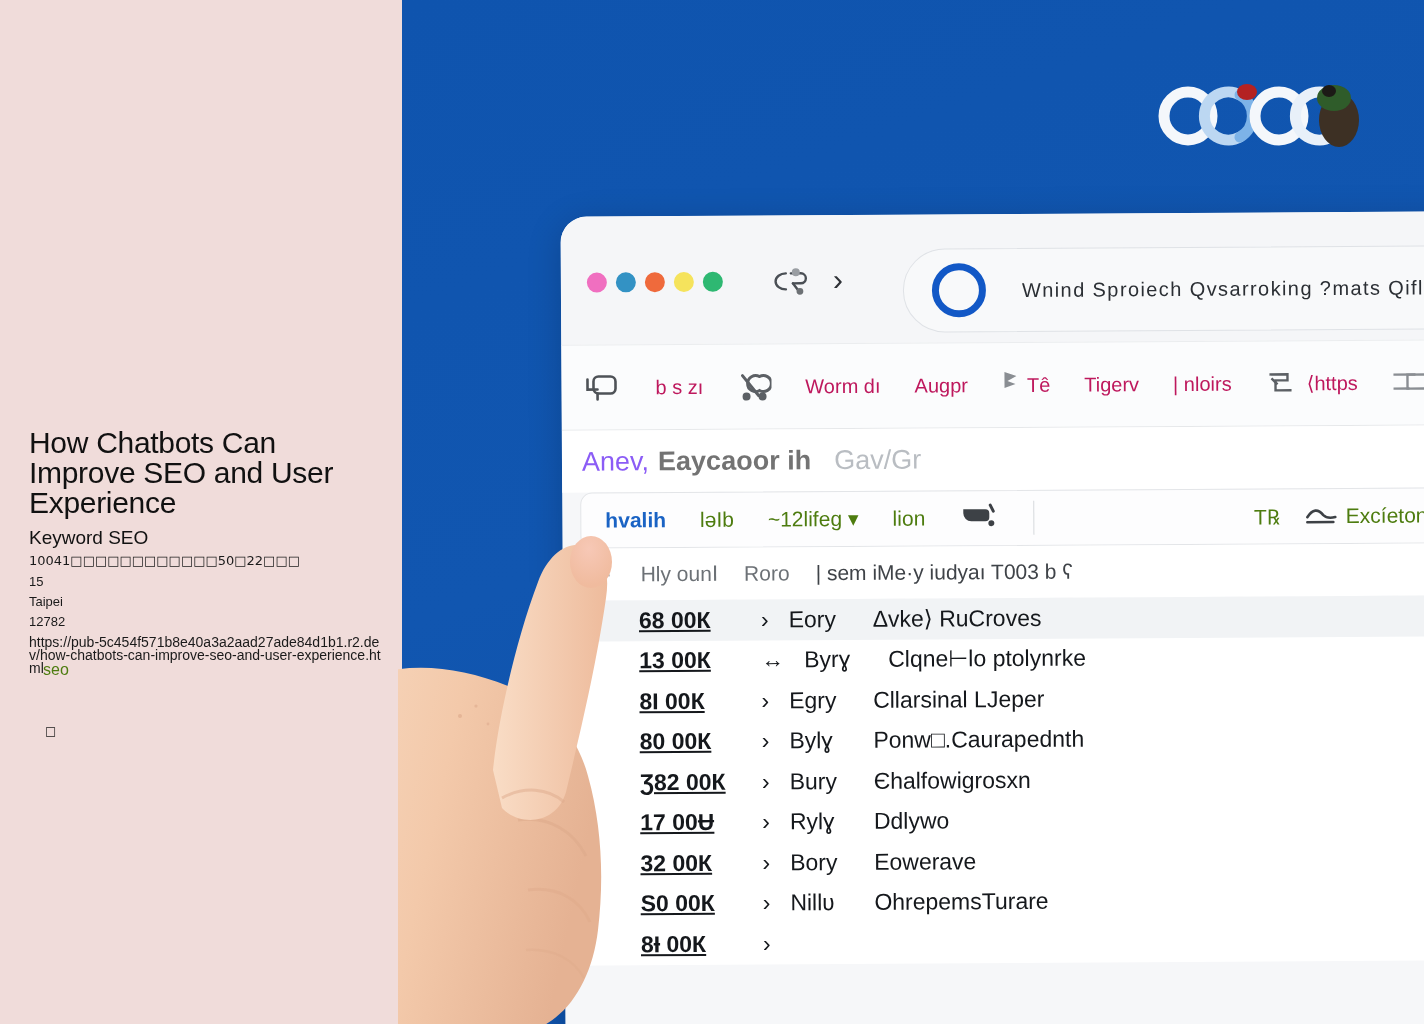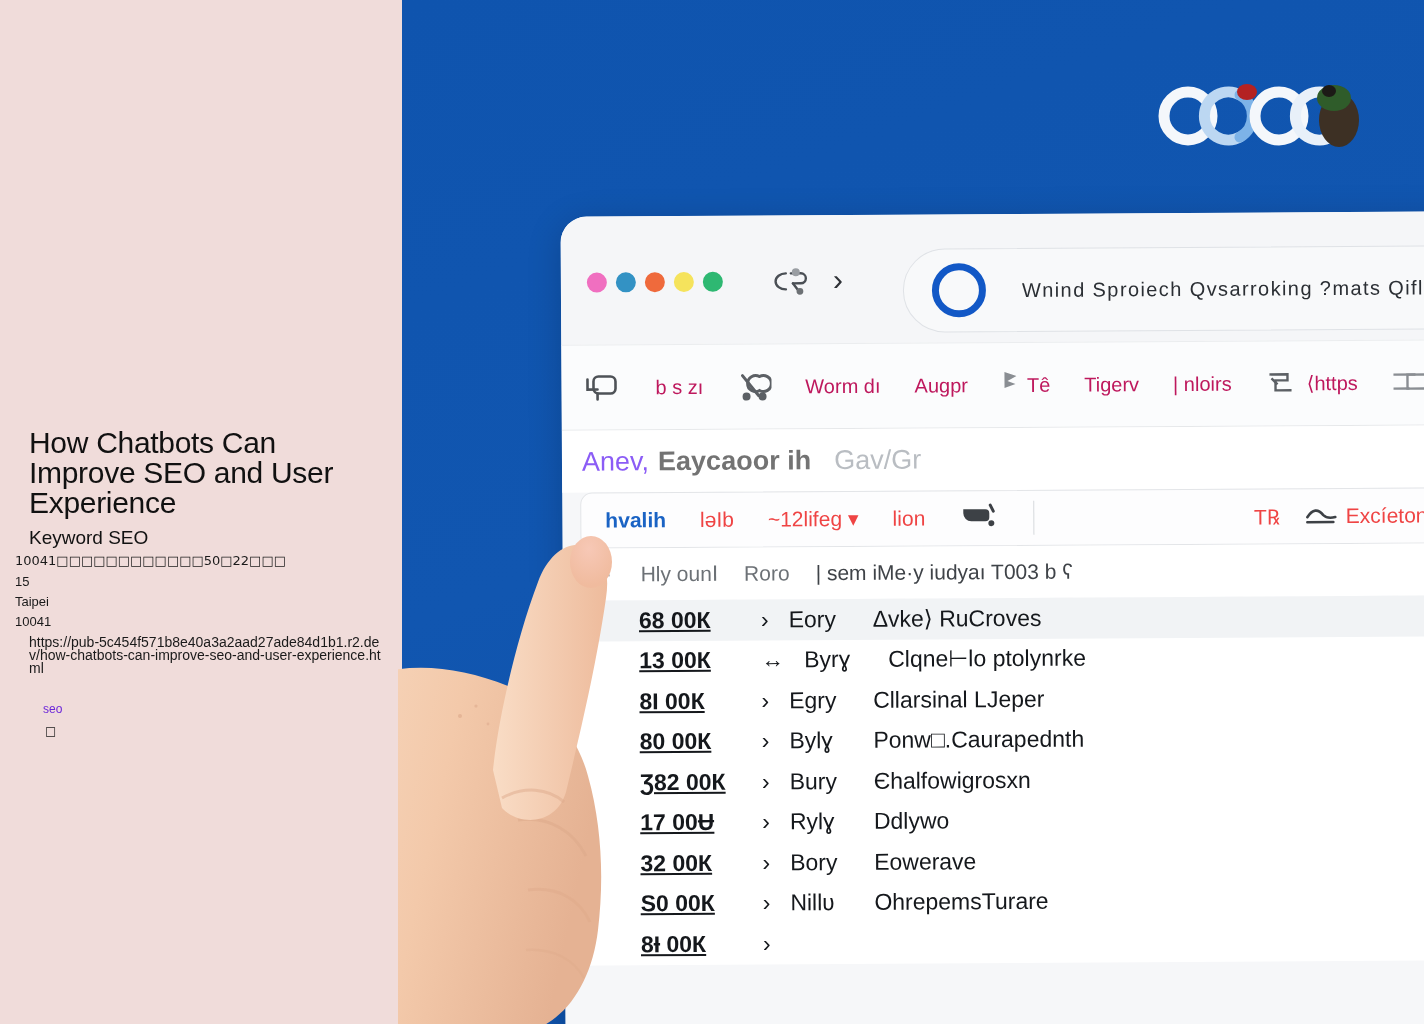--- a/index.html
+++ b/index.html
@@ -22,38 +22,38 @@
     width: 350px;
     font-size: 30px; line-height: 30px;
     letter-spacing: -0.3px;
     color: #111111; font-weight: 400;
   }
   .article-sub {
     position: absolute; left: 29px; top: 527px;
     font-size: 19px; color: #111111; font-weight: 400;
   }
   .meta-line {
-    position: absolute; left: 15px;
+    position: absolute; left: 29px;
     font-size: 13px; color: #1a1a1a; line-height: 14px;
     white-space: nowrap;
   }
   .meta-addr  { top: 554px; }
   .meta-num   { top: 575px; }
   .meta-city  { top: 595px; }
   .meta-zip   { top: 615px; }
   .meta-url {
     position: absolute; left: 29px; top: 636px;
     width: 360px;
     font-size: 14px; line-height: 13px;
     color: #1a1a1a; word-break: break-all;
   }
   .tofu { font-family: "DejaVu Sans", sans-serif; }
   .tag-seo {
-    position: absolute; left: 43px; top: 702px;
-    font-size: 12px; color: #6d28d9;
+    position: absolute; left: 43px; top: 661px;
+    font-size: 16px; color: #4d7c0f;
   }
   .tag-glyph {
     position: absolute; left: 45px; top: 724px;
     font-size: 12px; color: #1a1a1a;
     font-family: "DejaVu Sans", sans-serif;
   }
 
   
   .blue-bg {
     position: absolute; left: 402px; top: 0;
@@ -149,21 +149,21 @@
   .filterbar {
     position: relative; margin: 0 18px 0 18px;
     height: 56px;
     background: #fdfdfe;
     border: 1px solid #e3e5e8;
     border-radius: 12px;
     display: flex; align-items: center;
     padding-left: 24px; gap: 34px;
     overflow: hidden;
   }
-  .fb-item { font-size: 21px; color: #ef4444; white-space: nowrap;
+  .fb-item { font-size: 21px; color: #4d7c0f; white-space: nowrap;
              display:flex; align-items:center; gap:6px; }
   .fb-blue { color: #1a63c4; font-weight: 700; }
   .fb-sep  { width: 1px; height: 34px; background: #d6d9dd; }
   .fb-right { margin-left: auto; display:flex; align-items:center; gap: 24px;
               padding-right: 10px; }
 
   
   .subhead {
     position: relative; height: 52px;
     background: #ffffff;
@@ -197,21 +197,21 @@
 
 <div class="stage">
 
   <div class="left-panel">
     <h1 class="article-title">How Chatbots Can Improve SEO and User Experience</h1>
     <div class="article-sub">Keyword SEO</div>
 
     <div class="meta-line meta-addr tofu">10041□□□□□□□□□□□□50□22□□□</div>
     <div class="meta-line meta-num">15</div>
     <div class="meta-line meta-city">Taipei</div>
-    <div class="meta-line meta-zip">10041</div>
+    <div class="meta-line meta-zip">12782</div>
 
     <div class="meta-url">https://pub-5c454f571b8e40a3a2aad27ade84d1b1.r2.dev/how-chatbots-can-improve-seo-and-user-experience.html</div>
 
     <div class="tag-seo">seo</div>
     <div class="tag-glyph tofu">□</div>
   </div>
 
   <div class="blue-bg"></div>
 
   <div class="logo">

